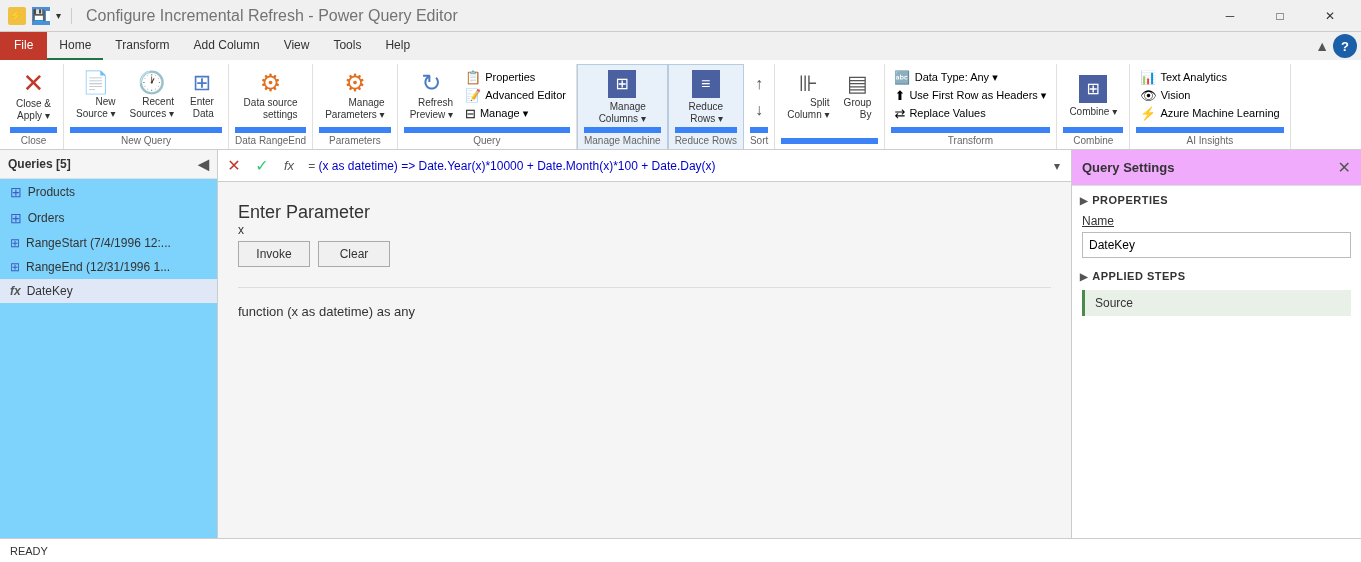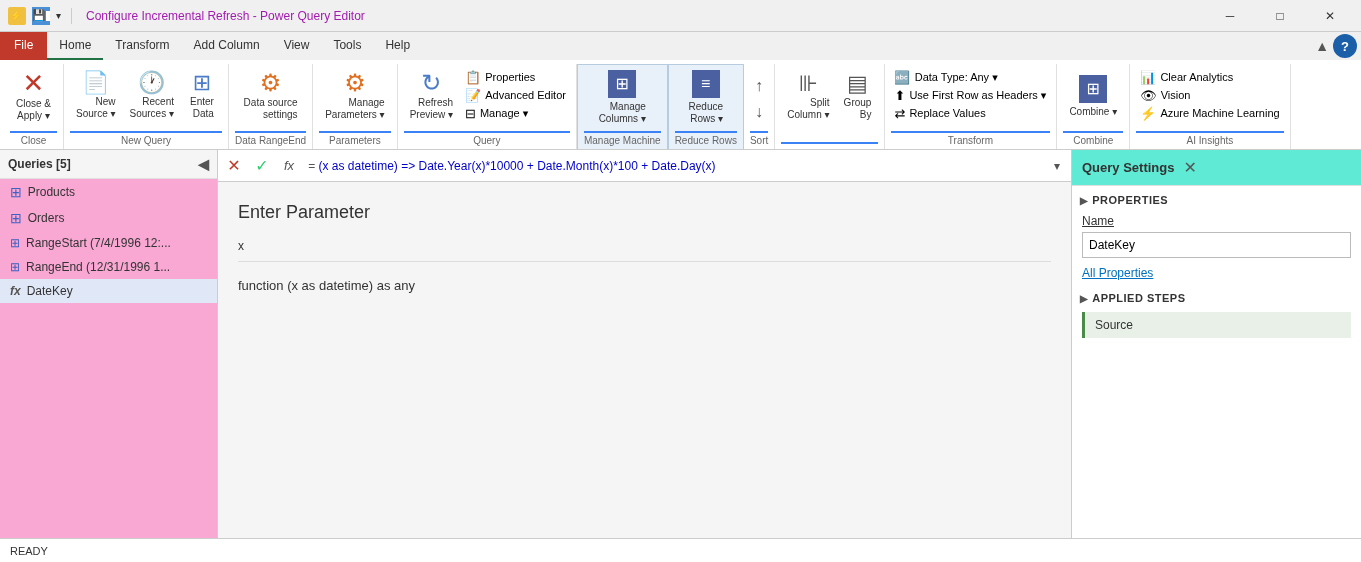--- a/index.html
+++ b/index.html
@@ -9,21 +9,21 @@
     .title-bar {
       display: flex; align-items: center; height: 32px;
       background: #f0f0f0; border-bottom: 1px solid #ccc;
       padding: 0 8px; justify-content: space-between;
     }
     .title-bar-left { display: flex; align-items: center; gap: 6px; }
     .title-bar-icon { width: 18px; height: 18px; background: #f0c040; border-radius: 2px; display: flex; align-items: center; justify-content: center; font-size: 10px; font-weight: bold; color: #a06000; }
     .title-bar-save { width: 18px; height: 18px; background: #4080c0; display: flex; align-items: center; justify-content: center; }
     .title-bar-save::after { content: ''; width: 10px; height: 10px; background: #fff; }
     .title-bar-dropdown { font-size: 10px; color: #333; cursor: pointer; }
-    .title-bar-title { font-size: 12px; color: #a21caf; margin-left: 4px; }
+    .title-bar-title { font-size: 16px; color: #737373; margin-left: 4px; }
     .title-bar-right { display: flex; align-items: center; gap: 4px; }
     .title-btn { width: 46px; height: 30px; display: flex; align-items: center; justify-content: center; font-size: 12px; cursor: pointer; color: #333; }
 
     
     .ribbon-tabs {
       display: flex; align-items: center; height: 28px;
       background: #f0f0f0; padding: 0 0 0 0;
     }
     .ribbon-tab {
       padding: 4px 12px; cursor: pointer; font-size: 12px; color: #333;
@@ -45,21 +45,21 @@
       padding: 4px 4px 0 4px; gap: 0;
     }
     .ribbon-group {
       display: flex; flex-direction: column; align-items: center;
       border-right: 1px solid #e0e0e0; padding: 0 6px 0 6px;
       min-width: fit-content;
     }
     .ribbon-group-content { display: flex; align-items: flex-start; flex: 1; gap: 2px; padding-top: 2px; }
     .ribbon-group-label {
       font-size: 10px; color: #666; padding: 2px 0 3px 0;
-      border-top: 2px solid #3b82f6; width: 100%; text-align: center; margin-top: auto;
+      border-top: 6px solid #3b82f6; width: 100%; text-align: center; margin-top: auto;
     }
     .ribbon-btn {
       display: flex; flex-direction: column; align-items: center; justify-content: center;
       padding: 2px 6px; cursor: pointer; border-radius: 2px; min-width: 40px;
       height: 60px;
     }
     .ribbon-btn .icon { font-size: 24px; line-height: 1; margin-bottom: 2px; }
     .ribbon-btn .label { font-size: 10px; text-align: right; color: #333; line-height: 1.2; }
     .ribbon-btn-small {
       display: flex; align-items: center; gap: 4px; padding: 2px 4px;
@@ -69,21 +69,21 @@
     .ribbon-small-col { display: flex; flex-direction: column; justify-content: flex-start; gap: 0; padding-top: 2px; }
 
     
     .main-area {
       display: flex; height: calc(562px - 32px - 28px - 90px - 24px);
       background: #f0f0f0;
     }
 
     
     .queries-panel {
-      width: 218px; background: #f9a8d4; border-right: 1px solid #ccc;
+      width: 218px; background: #7dd3fc; border-right: 1px solid #ccc;
       display: flex; flex-direction: column;
     }
     .queries-header {
       display: flex; align-items: center; justify-content: space-between;
       padding: 6px 8px; font-size: 12px; font-weight: 600; border-bottom: 1px solid #e0e0e0;
       background: #f5f5f5;
     }
     .queries-header-title { color: #333; }
     .queries-collapse { cursor: pointer; color: #555; font-size: 14px; }
     .query-item {
@@ -99,21 +99,21 @@
       display: flex; align-items: center; background: #fff; border-bottom: 1px solid #ccc;
       height: 32px; padding: 0 4px; gap: 4px;
     }
     .formula-btn { width: 24px; height: 24px; display: flex; align-items: center; justify-content: center; cursor: pointer; font-size: 14px; color: #999; }
     .formula-fx { font-size: 13px; font-style: italic; color: #555; padding: 0 6px; }
     .formula-expand { width: 20px; height: 24px; display: flex; align-items: center; justify-content: center; cursor: pointer; color: #555; font-size: 12px; }
     .content-inner {
       flex: 1; padding: 20px 20px; display: flex; flex-direction: column;
       background: #f5f5f5;
     }
-    .enter-param-title { font-size: 18px; color: #333; margin-bottom: 16px; font-weight: 400; }
+    .enter-param-title { font-size: 18px; color: #333; font-weight: 400; }
     .param-label { font-size: 12px; color: #333; margin-bottom: 4px; }
     .param-input-row { display: flex; align-items: center; gap: 0; margin-bottom: 14px; }
     .param-input {
       width: 280px; height: 28px; border: 1px solid #bbb; background: #fff;
       padding: 0 8px; font-size: 12px; color: #999; outline: none;
     }
     .calendar-btn {
       width: 28px; height: 28px; border: 1px solid #bbb; border-left: none;
       background: #f0f0f0; display: flex; align-items: center; justify-content: center;
       cursor: pointer; font-size: 14px; color: #555;
@@ -126,22 +126,22 @@
     }
     .divider { height: 1px; background: #ddd; margin: 4px 0 16px 0; }
     .function-text { font-size: 13px; color: #333; }
 
     
     .right-panel {
       width: 290px; background: #fff; border-left: 1px solid #ccc;
       display: flex; flex-direction: column;
     }
     .right-panel-header {
-      display: flex; align-items: center; justify-content: flex-start;
-      padding: 8px 10px; background: #5eead4; border-bottom: 1px solid #e0e0e0; gap: 9px;
+      display: flex; align-items: center; justify-content: space-between;
+      padding: 8px 10px; background: #f0abfc; border-bottom: 1px solid #e0e0e0; gap: 9px;
     }
     .right-panel-title { font-size: 13px; font-weight: 600; color: #333; }
     .right-panel-close { cursor: pointer; font-size: 16px; color: #555; }
     .section-header {
       display: flex; align-items: center; gap: 4px; padding: 8px 10px 4px 8px;
       font-size: 11px; font-weight: 700; color: #333; letter-spacing: 0.5px;
     }
     .section-triangle { font-size: 10px; color: #555; cursor: pointer; }
     .prop-label { font-size: 12px; color: #333; padding: 4px 10px 2px 10px; text-decoration: underline; }
     .prop-input {
@@ -342,21 +342,21 @@
       </div>
     </div>
     <div class="ribbon-group-label">Combine</div>
   </div>
 
   <div class="ribbon-group">
     <div class="ribbon-group-content">
       <div class="ribbon-small-col">
         <div class="ribbon-btn-small">
           <span style="font-size:13px;">📊</span>
-          <span>Clear Analytics</span>
+          <span>Text Analytics</span>
         </div>
         <div class="ribbon-btn-small">
           <span style="font-size:13px;">👁</span>
           <span>Vision</span>
         </div>
         <div class="ribbon-btn-small">
           <span style="font-size:13px;">⚡</span>
           <span>Azure Machine Learning</span>
         </div>
       </div>
@@ -403,38 +403,41 @@
       <div class="formula-fx">fx</div>
       <div style="flex:1;font-family:Consolas,monospace;font-size:12px;color:#000;padding:0 4px;">
         <span style="color:#555;">= </span><span style="color:#00c;">(x as datetime) =&gt; Date.Year(x)*10000 + Date.Month(x)*100 + Date.Day(x)</span>
       </div>
       <div class="formula-expand">▾</div>
     </div>
 
     <div class="content-inner">
       <div class="enter-param-title">Enter Parameter</div>
       <div class="param-label">x</div>
+      <div class="action-row">
+        <button class="action-btn">Invoke</button>
+        <button class="action-btn">Clear</button>
+      </div>
       <div class="divider"></div>
       <div class="function-text">function (x as datetime) as any</div>
     </div>
 
   </div>
 
   <div class="right-panel">
     <div class="right-panel-header">
       <span class="right-panel-title">Query Settings</span>
       <span class="right-panel-close">✕</span>
     </div>
     <div class="section-header">
       <span class="section-triangle">▶</span>
       <span>PROPERTIES</span>
     </div>
     <div class="prop-label">Name</div>
     <input class="prop-input" type="text" value="DateKey" style="">
-    <div class="prop-link">All Properties</div>
     <div class="section-header">
       <span class="section-triangle">▶</span>
       <span>APPLIED STEPS</span>
     </div>
     <div class="applied-step">
       <span>Source</span>
     </div>
   </div>
 
 </div>

